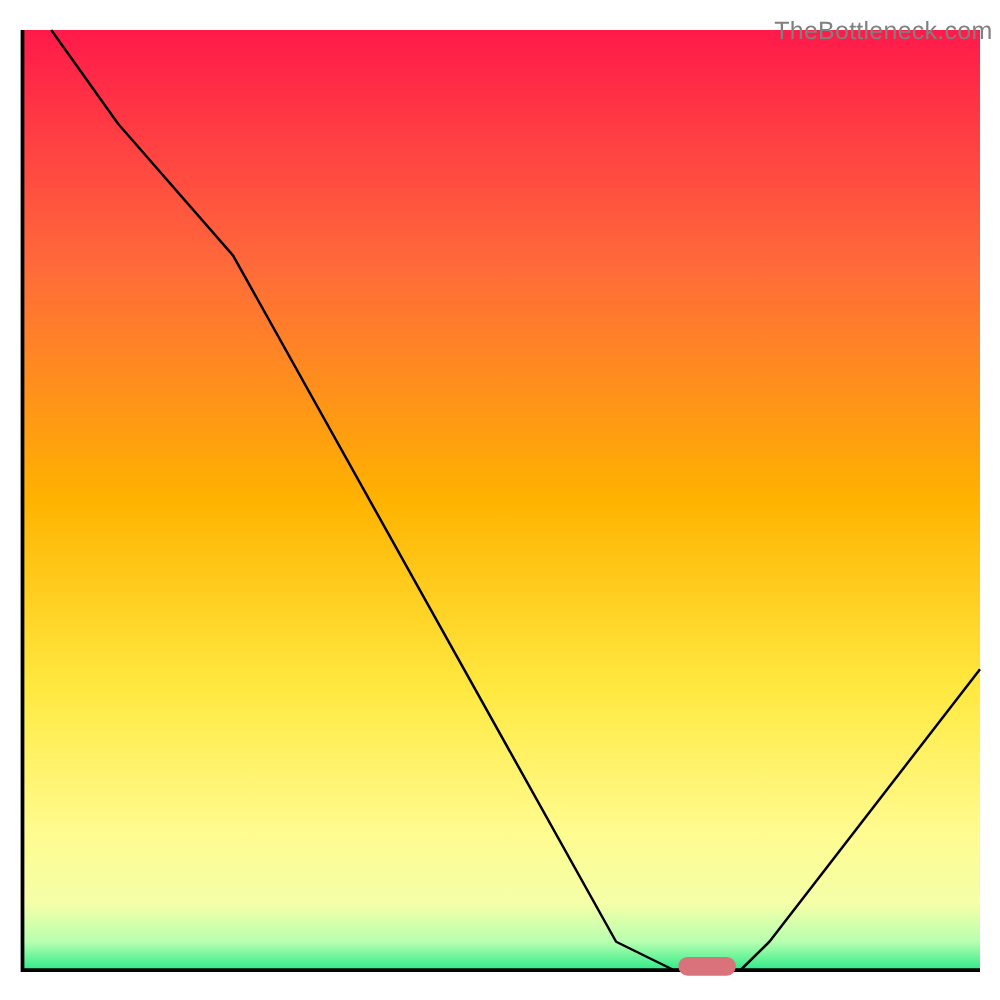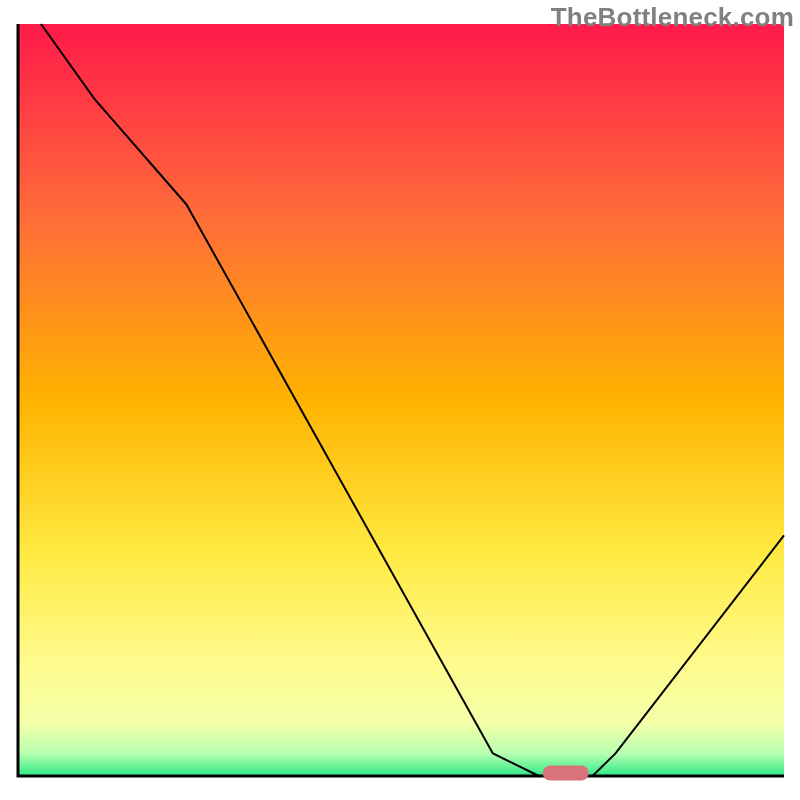--- a/index.html
+++ b/index.html
@@ -10,25 +10,25 @@
     overflow: hidden;
     background: #fff;
   }
   .chart-wrap {
     position: relative;
     width: 800px;
     height: 800px;
   }
   .watermark {
     position: absolute;
-    top: 2px;
+    top: 14px;
     right: 6px;
     font-family: Arial, Helvetica, sans-serif;
-    font-size: 26px;
-    font-weight: 700;
+    font-size: 20px;
+    font-weight: 400;
     color: #808080;
     letter-spacing: 0.2px;
     z-index: 3;
   }
   svg.plot {
     position: absolute;
     top: 0;
     left: 0;
     z-index: 1;
   }

